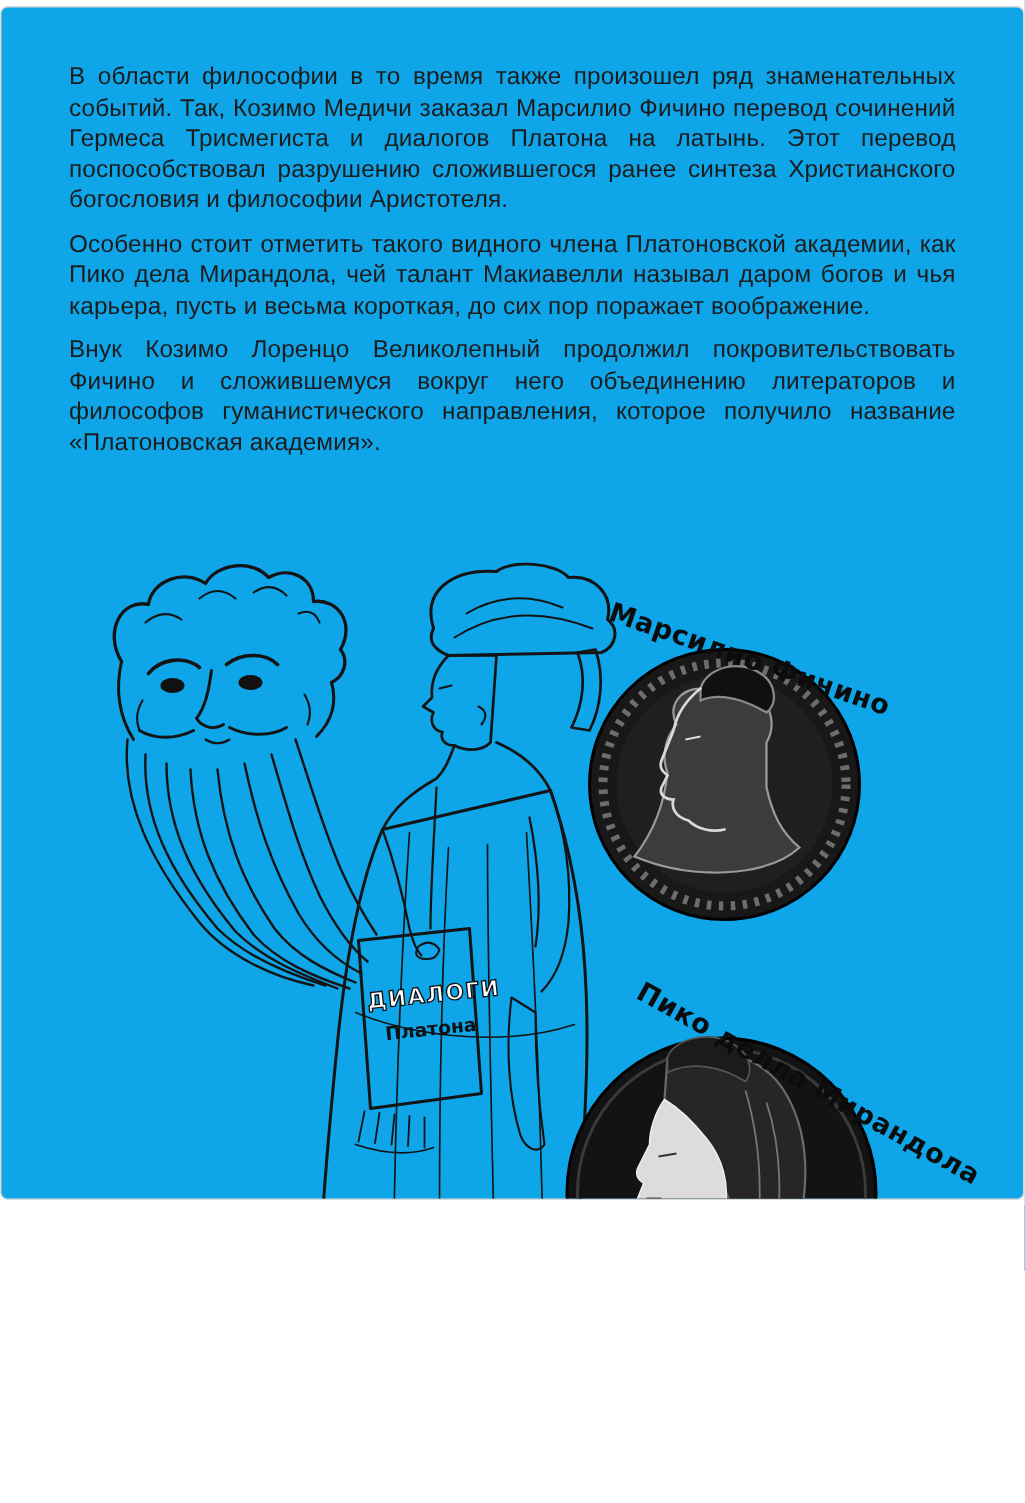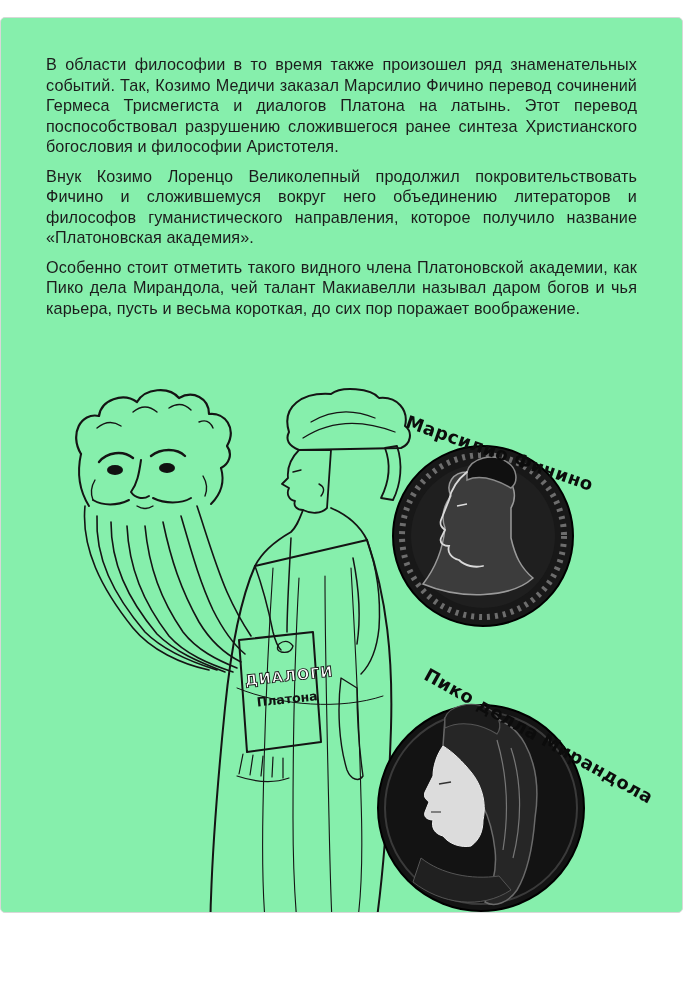--- a/index.html
+++ b/index.html
@@ -1,21 +1,21 @@
 <!DOCTYPE html>
 <html lang="ru"><head>
 <meta charset="utf-8">
 <style>
   html, body { margin: 0; padding: 0; background: #ffffff; }
   .page {
     position: relative;
     width: 683px;
-    height: 896px;
-    margin: 17px auto;
-    background: #86efac;
+    height: 796px;
+    margin: 4px auto;
+    background: #0ea5e9;
     border: 1px solid #d8d8d8;
     border-radius: 5px;
     box-sizing: border-box;
     overflow: hidden;
     font-family: "Liberation Sans", sans-serif;
     color: #1c1c1c;
   }
   .text-block {
     position: absolute;
     left: 45px;
@@ -72,22 +72,22 @@
   }
   .ln { fill: none; stroke: #141414; stroke-linecap: round; stroke-linejoin: round; }
 </style>
 </head>
 <body>
 
 <div class="page">
 
   <div class="text-block">
     <p>В области философии в то время также произошел ряд знаменательных событий. Так, Козимо Медичи заказал Марсилио Фичино перевод сочинений Гермеса Трисмегиста и диалогов Платона на латынь. Этот перевод поспособствовал разрушению сложившегося ранее синтеза Христианского богословия и философии Аристотеля.</p>
+    <p>Особенно стоит отметить такого видного члена Платоновской академии, как Пико дела Мирандола, чей талант Макиавелли называл даром богов и чья карьера, пусть и весьма короткая, до сих пор поражает воображение.</p>
     <p>Внук Козимо Лоренцо Великолепный продолжил покровительствовать Фичино и сложившемуся вокруг него объединению литераторов и философов гуманистического направления, которое получило название «Платоновская академия».</p>
-    <p>Особенно стоит отметить такого видного члена Платоновской академии, как Пико дела Мирандола, чей талант Макиавелли называл даром богов и чья карьера, пусть и весьма короткая, до сих пор поражает воображение.</p>
   </div>
 
   <div class="illustration">
     <svg width="600" height="573" viewBox="0 0 600 573">
 
       <g>
         <path class="ln" stroke-width="2.2" d="M40,66 C28,46 40,24 58,28 C60,12 82,4 96,14 C104,0 128,-2 138,10 C152,2 168,10 168,26 C184,24 196,40 186,58 C192,66 188,76 180,80"></path>
         <path class="ln" stroke-width="1.4" d="M56,40 q12,-10 24,-2 M92,24 q12,-10 24,0 M128,20 q12,-8 22,2 M158,34 q10,-4 14,6"></path>
         <path class="ln" stroke-width="2" d="M40,66 C36,84 38,102 48,118"></path>
         <path class="ln" stroke-width="2" d="M180,80 C184,94 180,106 170,116"></path>

